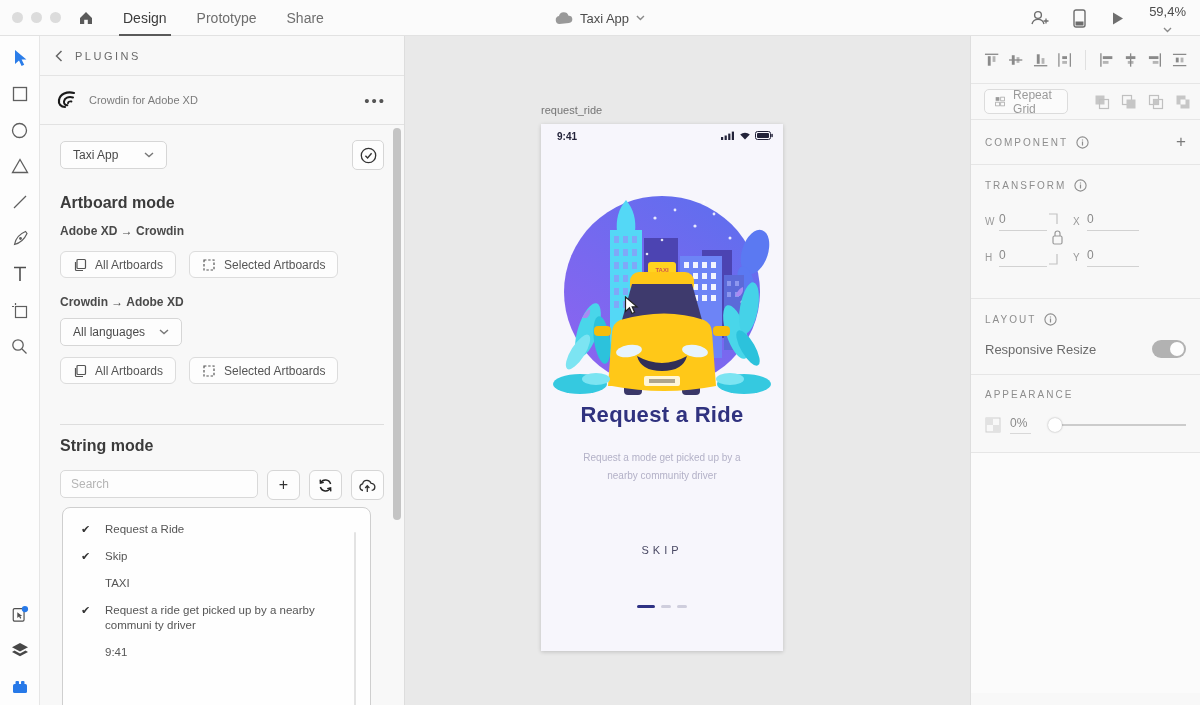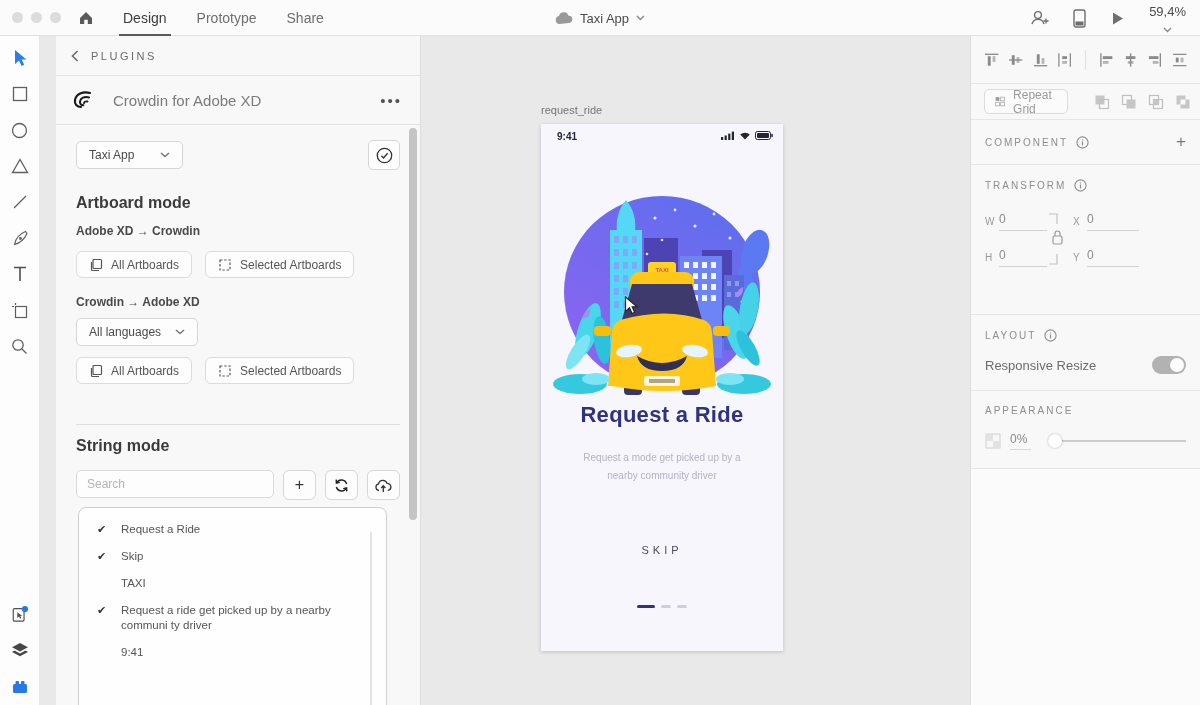--- a/index.html
+++ b/index.html
@@ -17,25 +17,25 @@
   .doc-title { position:absolute; left:50%; top:0; transform:translateX(-50%); height:36px; display:flex; align-items:center; gap:7px; font-size:13px; color:#4c4c4c; }
   .topbar-right { position:absolute; right:14px; top:0; height:36px; display:flex; align-items:center; gap:24px; }
   .zoom-ctl { display:flex; align-items:center; gap:8px; font-size:13px; color:#4c4c4c;flex-direction:column; }
 
   
   .toolrail { position:absolute; left:0; top:36px; width:40px; height:669px; background:#fdfdfd; border-right:1px solid #e6e6e6; display:flex; flex-direction:column; align-items:center; padding:13px 0 10px 0; gap:18px; z-index:30; }
   .toolrail .spacer { flex:1; }
   .tool { width:18px; height:18px; display:flex; align-items:center; justify-content:center; }
 
   
-  .plugin-panel { position:absolute; left:56px; top:36px; width:365px; height:669px; background:#f8f8f8; border-right:1px solid #ddd; overflow:hidden; z-index:20; }
+  .plugin-panel { position:absolute; left:40px; top:36px; width:365px; height:669px; background:#f8f8f8; border-right:1px solid #ddd; overflow:hidden; z-index:20; }
   .pp-header { height:40px; display:flex; align-items:center; padding-left:15px; gap:12px; border-bottom:1px solid #e4e4e4; }
   .pp-header .title { font-size:11px; letter-spacing:2.5px; color:#6a6a6a; }
   .pp-plugin-row { height:49px; display:flex; align-items:center; padding:0 18px 0 15px; border-bottom:1px solid #e2e2e2; }
-  .pp-plugin-row .name { font-size:15px; color:#7b7b7b; margin-left:20px; }
+  .pp-plugin-row .name { font-size:11px; color:#7b7b7b; margin-left:12px; }
   .pp-plugin-row .more { margin-left:auto; font-size:15px; letter-spacing:2px; color:#555; }
   .pp-body { padding:0 20px; position:relative; }
   .row-flex { display:flex; align-items:center; }
   .sel { background:#fdfdfd; border:1px solid #d6d6d6; border-radius:5px; height:28px; display:flex; align-items:center; padding:0 12px; font-size:12px; color:#4a4a4a; gap:26px; }
   .check-btn { margin-left:auto; width:32px; height:30px; background:#fdfdfd; border:1px solid #d6d6d6; border-radius:5px; display:flex; align-items:center; justify-content:center; }
   .h-mode { font-size:16px; font-weight:bold; color:#3b3b3b; }
   .sub-label { font-size:12px; font-weight:bold; color:#4a4a4a; }
   .btn-sm { background:#fdfdfd; border:1px solid #dcdcdc; border-radius:6px; height:27px; display:flex; align-items:center; padding:0 12px; gap:8px; font-size:12px; color:#555; }
   .divider { height:1px; background:#dedede; margin-top:40px; }
   .search-row { display:flex; gap:9px; }
@@ -592,21 +592,21 @@
     <span class="lbl">
       <span>COMPONENT</span>
       <svg width="13" height="13" viewBox="0 0 13 13">
           <circle cx="6.5" cy="6.5" r="5.6" fill="none" stroke="#8d8d8d" stroke-width="1.1"></circle>
           <path d="M6.5 5.6 V9.4 M6.5 3.4 V4.4" stroke="#8d8d8d" stroke-width="1.2"></path>
         </svg>
     </span>
     <span class="plus">+</span>
   </div>
 
-  <div class="rp-sec" style="padding-bottom:16px;">
+  <div class="rp-sec" style="padding-bottom:0;">
     <div class="sec-head">
       <span>TRANSFORM</span>
       <svg width="13" height="13" viewBox="0 0 13 13">
           <circle cx="6.5" cy="6.5" r="5.6" fill="none" stroke="#8d8d8d" stroke-width="1.1"></circle>
           <path d="M6.5 5.6 V9.4 M6.5 3.4 V4.4" stroke="#8d8d8d" stroke-width="1.2"></path>
         </svg>
     </div>
     <div class="tf-fields">
       <span class="tf-lbl" style="left:14px; top:14px;">W</span>
       <span class="tf-val" style="left:28px; top:10px;">0</span>

